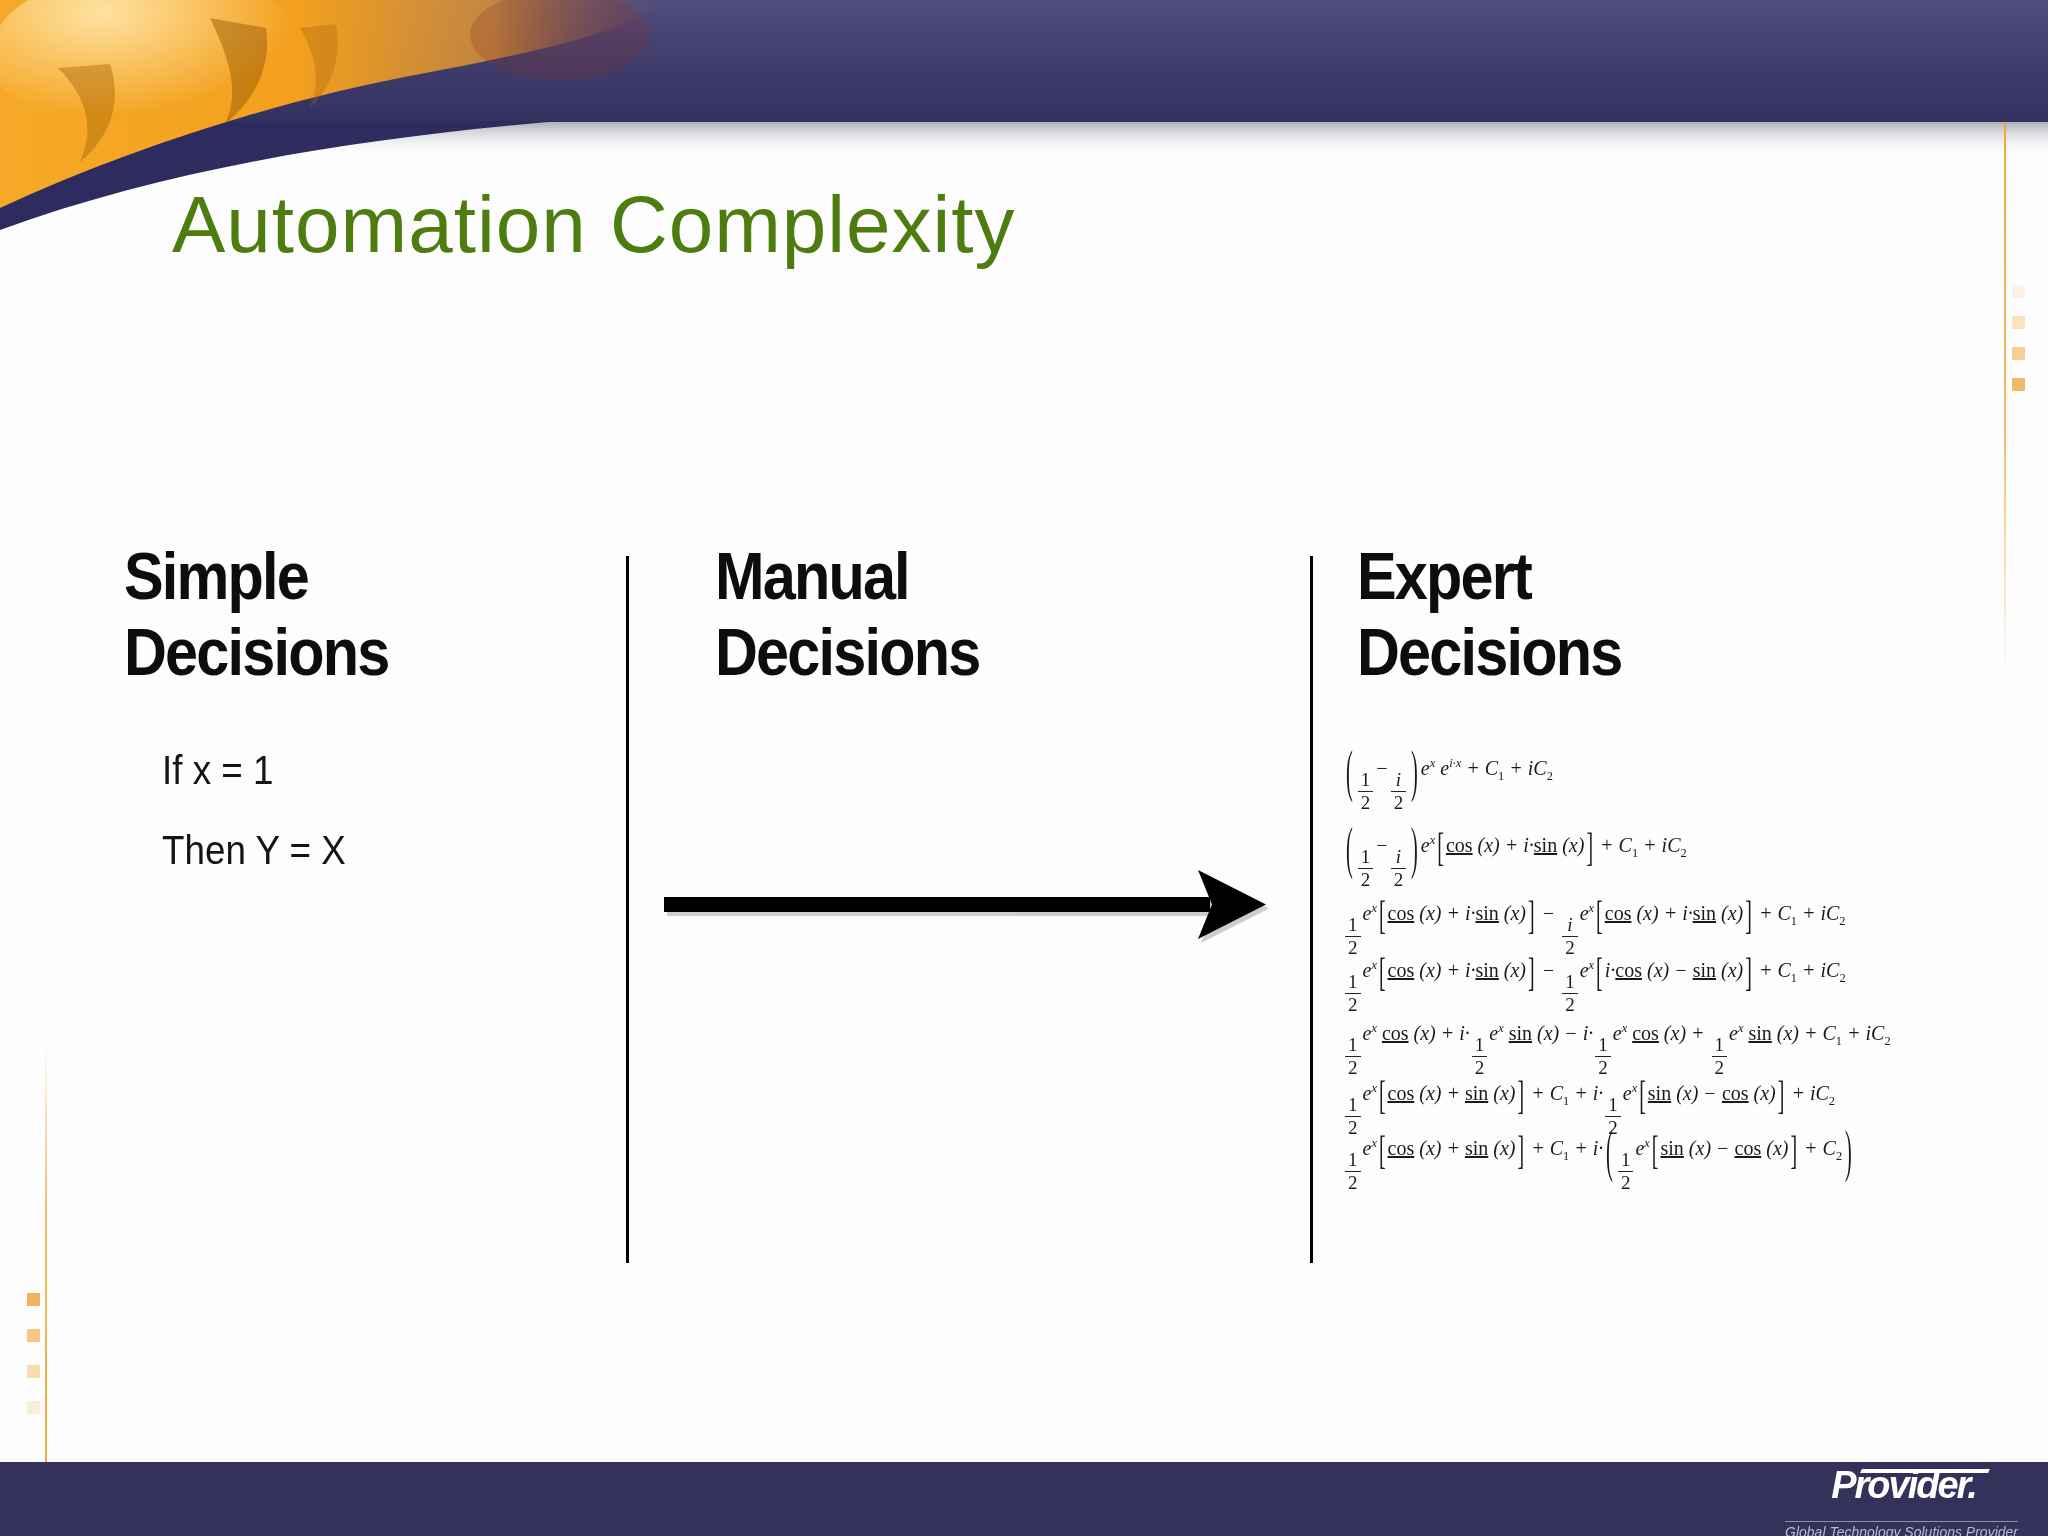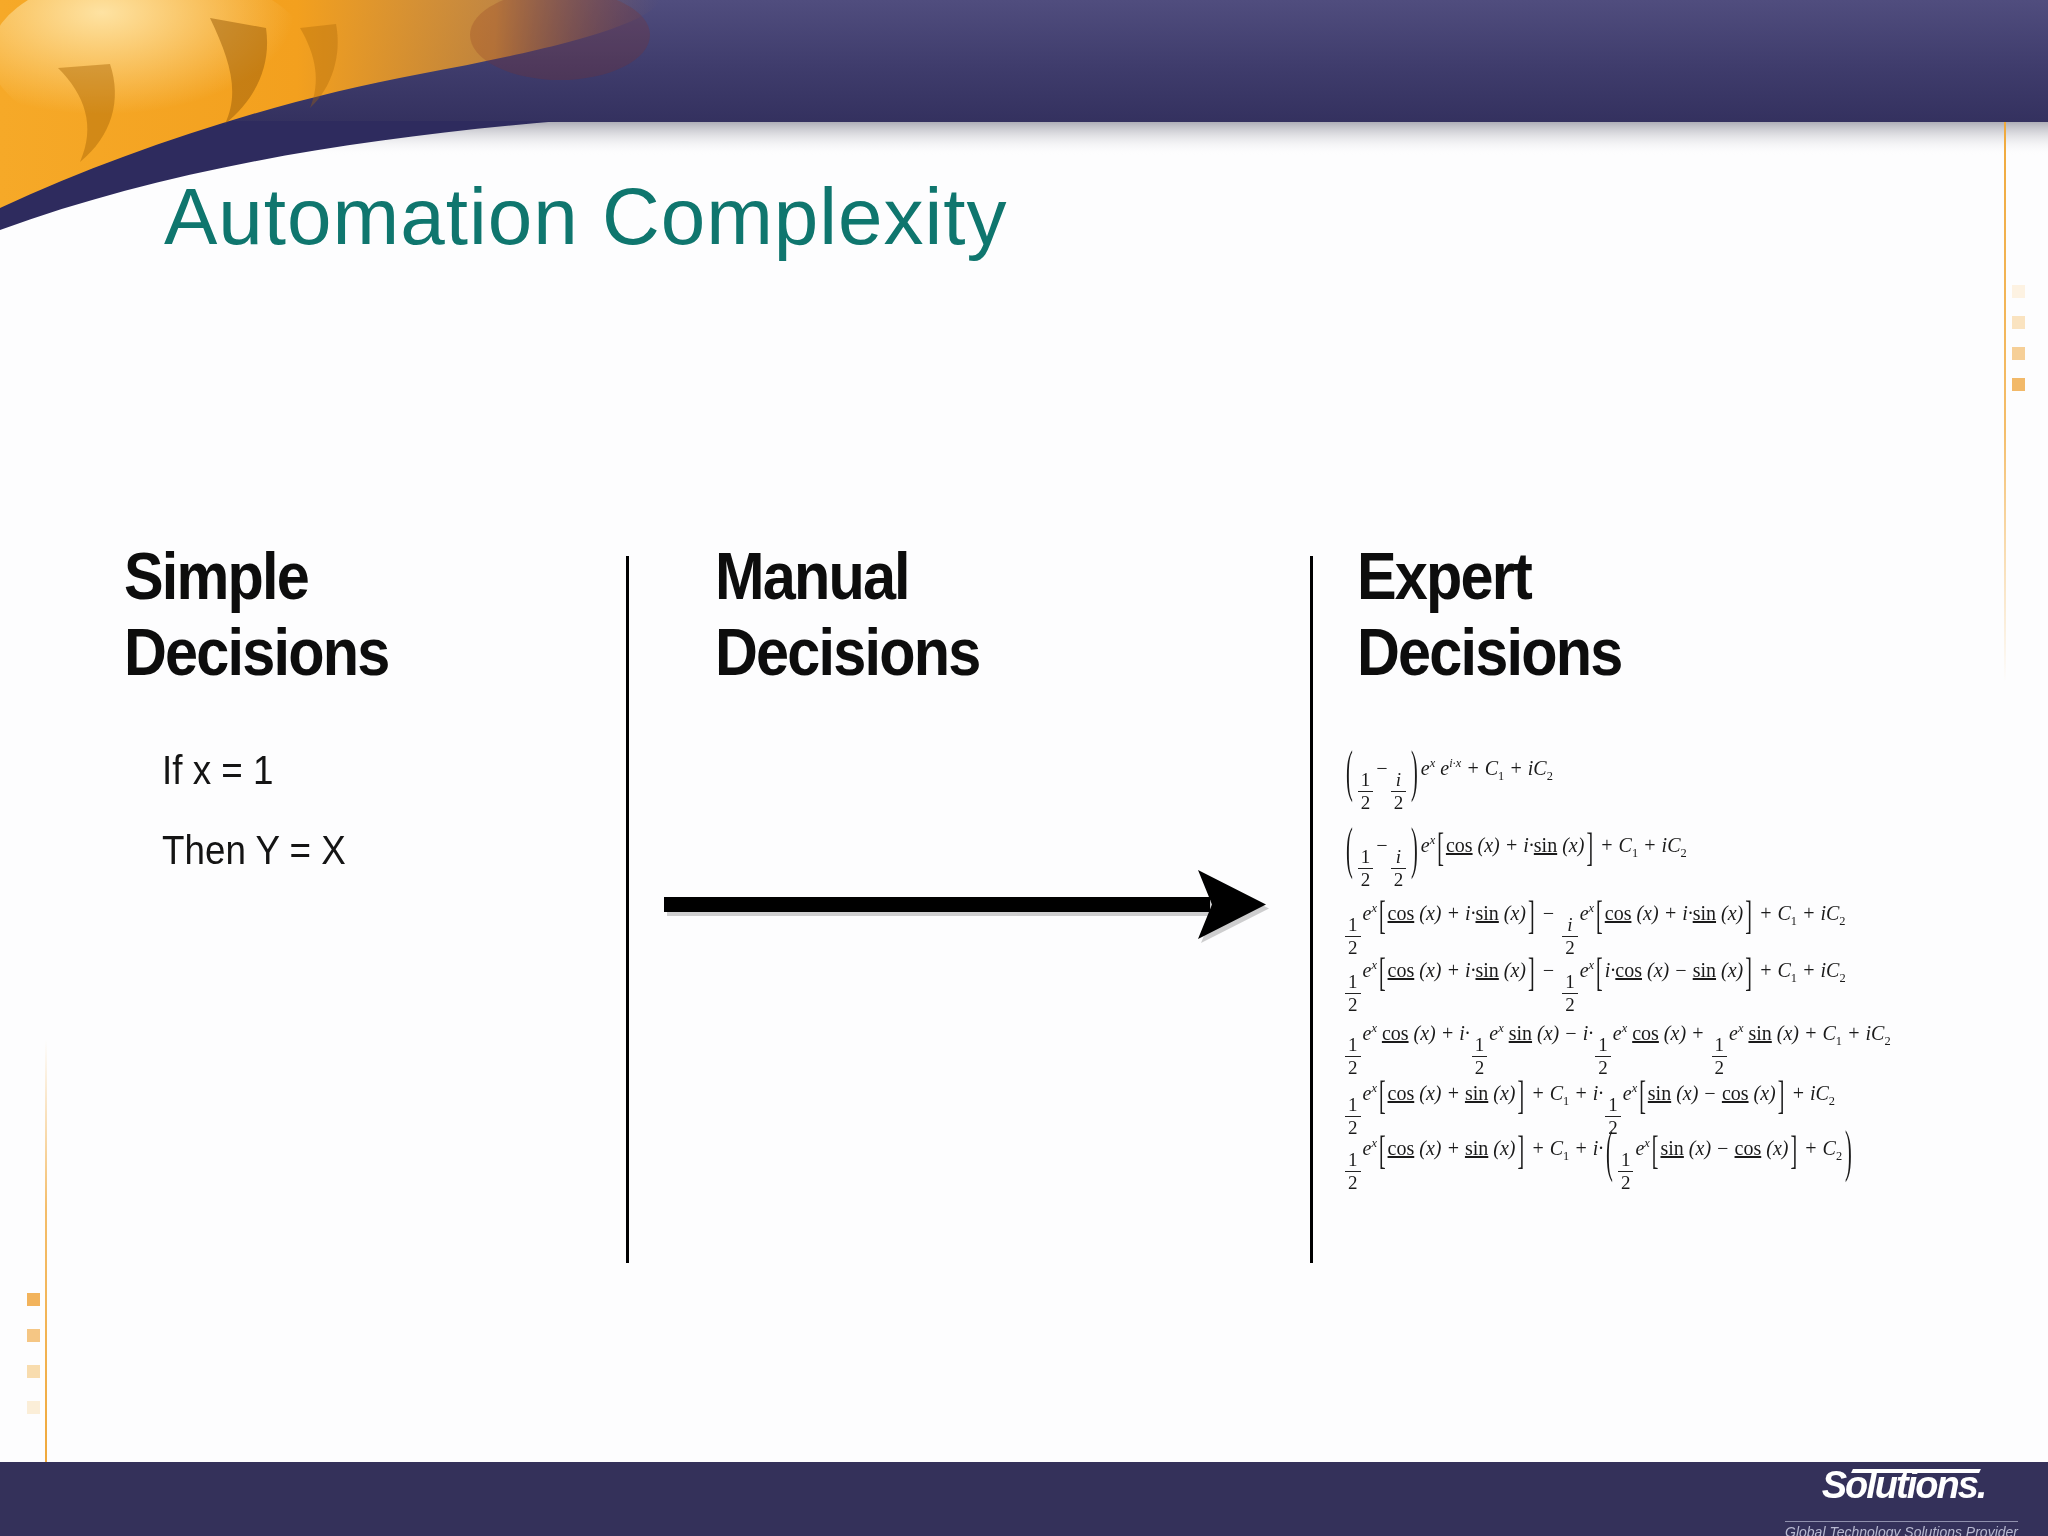--- a/index.html
+++ b/index.html
@@ -3,23 +3,23 @@
 <meta charset="utf-8">
 <style>
   html,body{margin:0;padding:0;}
   body{
     width:2048px;height:1536px;position:relative;overflow:hidden;
     background:#fdfdfe;font-family:"Liberation Sans",sans-serif;
   }
   
   .header-art{position:absolute;top:0;left:0;display:block;}
   .slide-title{
-    position:absolute;left:160px;top:173px;margin:4px;
+    position:absolute;left:160px;top:173px;margin:12px;
     font-size:80px;font-weight:400;line-height:1;letter-spacing:1px;
-    color:#0f766e;white-space:nowrap;
+    color:#4d7c0f;white-space:nowrap;
   }
   
   .col-heading{
     position:absolute;top:538px;margin:0;
     font-size:66px;font-weight:bold;line-height:76px;letter-spacing:-2px;
     color:#0d0d0d;transform:scaleX(0.9);transform-origin:0 0;white-space:nowrap;
   }
   #col-simple{left:124px;}
   #col-manual{left:715px;}
   #col-expert{left:1357px;}
@@ -211,16 +211,16 @@
 <div class="deco-sq rs2"></div>
 <div class="deco-sq rs3"></div>
 <div class="deco-sq rs4"></div>
 <div class="deco-sq ls1"></div>
 <div class="deco-sq ls2"></div>
 <div class="deco-sq ls3"></div>
 <div class="deco-sq ls4"></div>
 
 <div class="footer">
   <div class="logo-block">
-    <p class="logo">Solutions.</p>
+    <p class="logo">Provider.</p>
     <p class="tagline">Global Technology Solutions Provider</p>
   </div>
 </div>
 
 </body></html>

